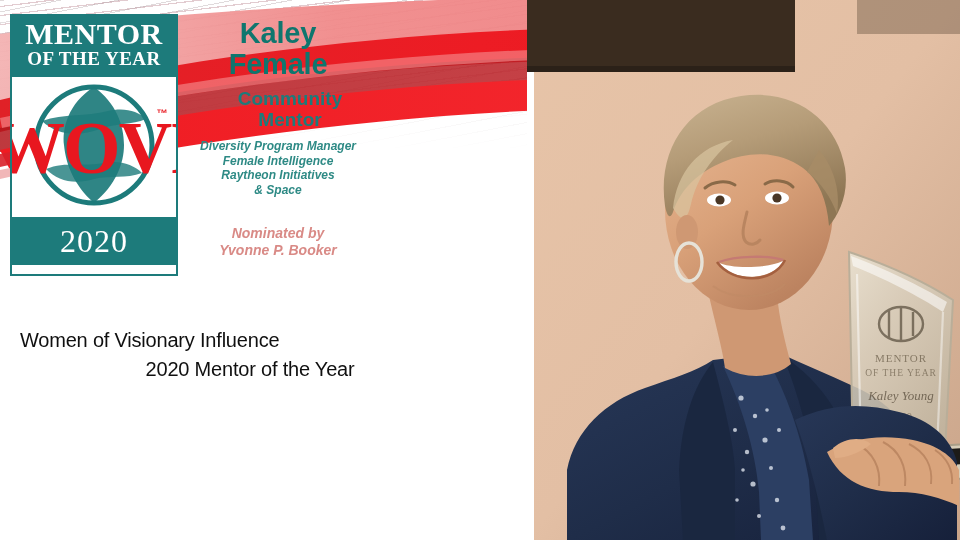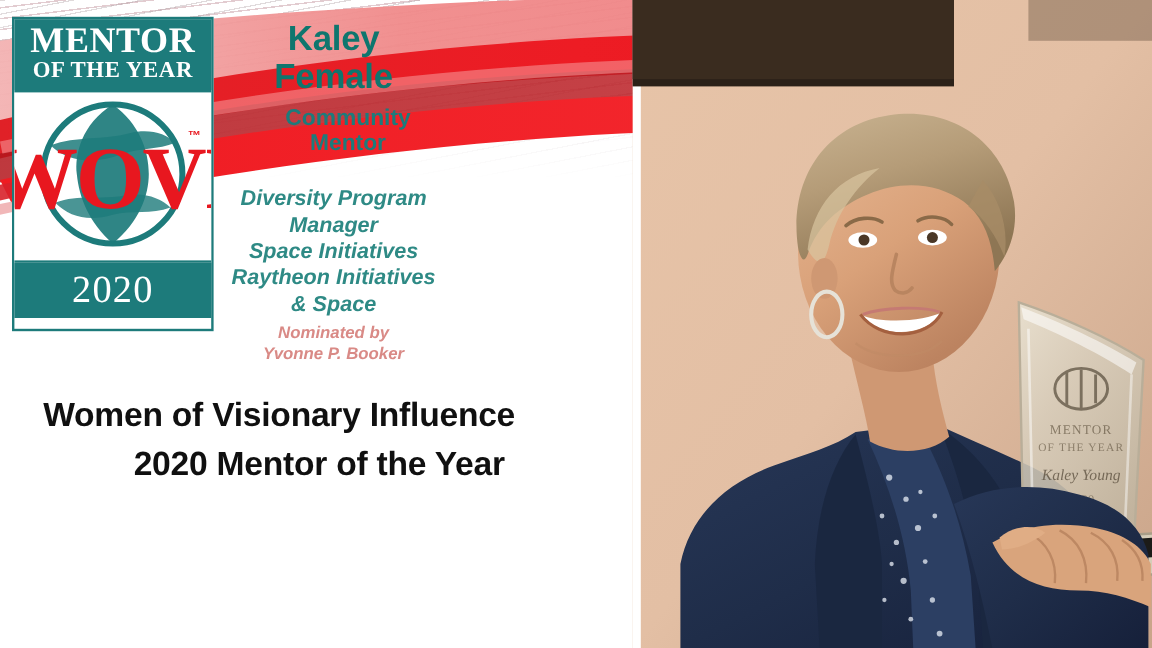--- a/index.html
+++ b/index.html
@@ -109,39 +109,39 @@
     font-weight:700;
     font-size:19px;
     line-height:1.12;
     margin-top:7px;
     margin-left:24px;
   }
   .h-affil{
     color:#2e8a85;
     font-style:italic;
     font-weight:600;
-    font-size:18px;
+    font-size:12px;
     line-height:1.22;
-    margin-top:25px;
+    margin-top:9px;
   }
   .h-nom{
     color:#d98a86;
     font-style:italic;
     font-weight:600;
     font-size:14px;
     line-height:1.24;
-    margin-top:4px;
+    margin-top:27px;
   }
 
   
   .caption{
-    position:absolute;left:36px;top:326px;width:460px;
+    position:absolute;left:20px;top:326px;width:460px;
     color:#101010;
-    font-size:28px;
-    font-weight:700;
+    font-size:20px;
+    font-weight:400;
     line-height:1.45;
     letter-spacing:-.2px;
   }
   .caption .c2{display:block;text-align:center;}
   .caption .c1{display:block;text-align:left;}
 </style>
 </head>
 <body>
 
 <div class="slide">
@@ -218,21 +218,21 @@
     <div class="h-name">
       <div>Kaley</div>
       <div>Female</div>
     </div>
     <div class="h-role">
       <div>Community</div>
       <div>Mentor</div>
     </div>
     <div class="h-affil">
       <div>Diversity Program Manager</div>
-      <div>Space Initiatives</div>
+      <div>Female Intelligence</div>
       <div>Raytheon Initiatives</div>
       <div>&amp; Space</div>
     </div>
     <div class="h-nom">
       <div>Nominated by</div>
       <div>Yvonne P. Booker</div>
     </div>
   </div>
 
   <div class="caption">

